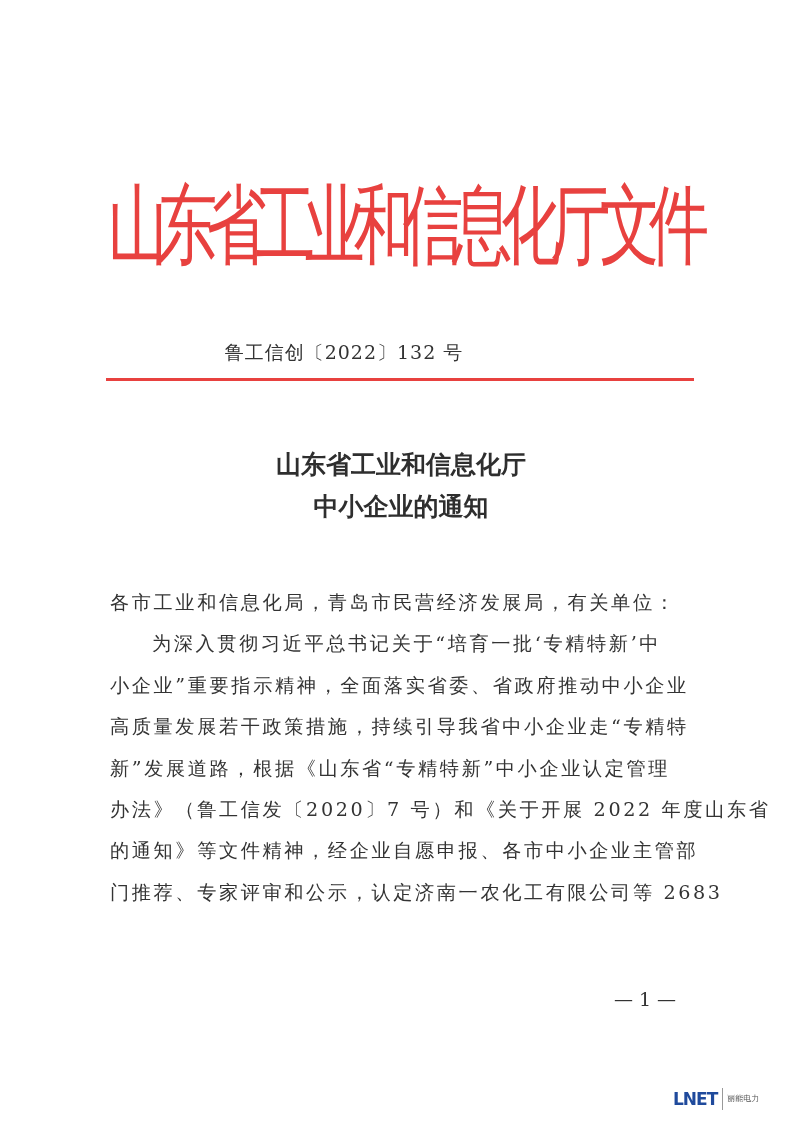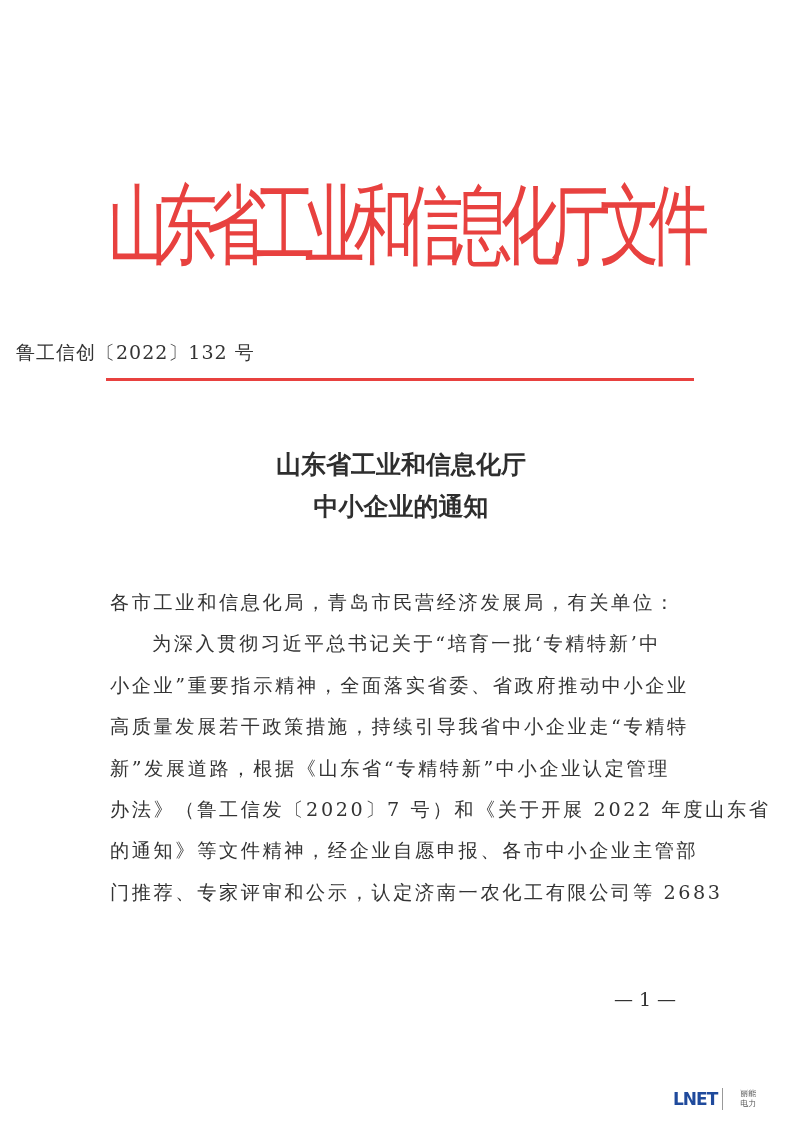--- a/index.html
+++ b/index.html
@@ -32,23 +32,24 @@
       transform-origin: center;
       letter-spacing: 0;
     }
     .red-header span {
       display: inline-block;
       width: 49px;
       text-align: center;
     }
     .doc-number {
       position: absolute;
-      left: 16px;
+      left: 10px;
       width: 668px;
       top: 340px;
+      text-align: center;
       font-size: 19px;
       color: #333;
       letter-spacing: 1px;
     }
     .red-rule {
       position: absolute;
       left: 106px;
       top: 378px;
       width: 588px;
       height: 3px;
@@ -120,22 +121,20 @@
       height: 22px;
       background: #999;
       margin: 0 4px 0 5px;
     }
     .logo-sub {
       font-family: "DejaVu Sans", "Liberation Sans", sans-serif;
       font-size: 8px;
       line-height: 10px;
       color: #555;
       display: flex;
-      flex-direction: column;
-      margin-left: 13px;
     }
   </style>
 </head>
 <body>
 
 <div class="red-header">
   <span>山</span>
   <span>东</span>
   <span>省</span>
   <span>工</span>

